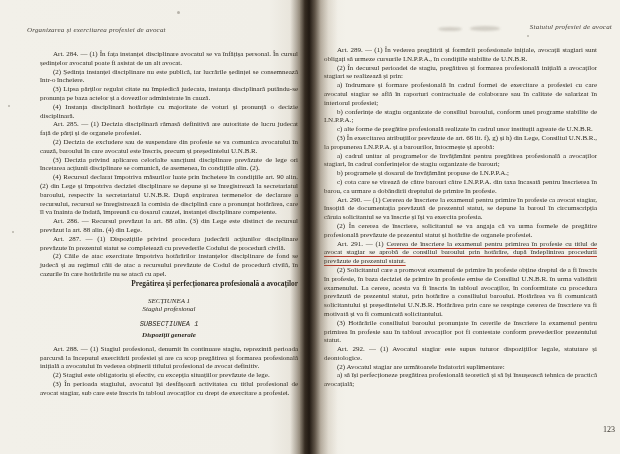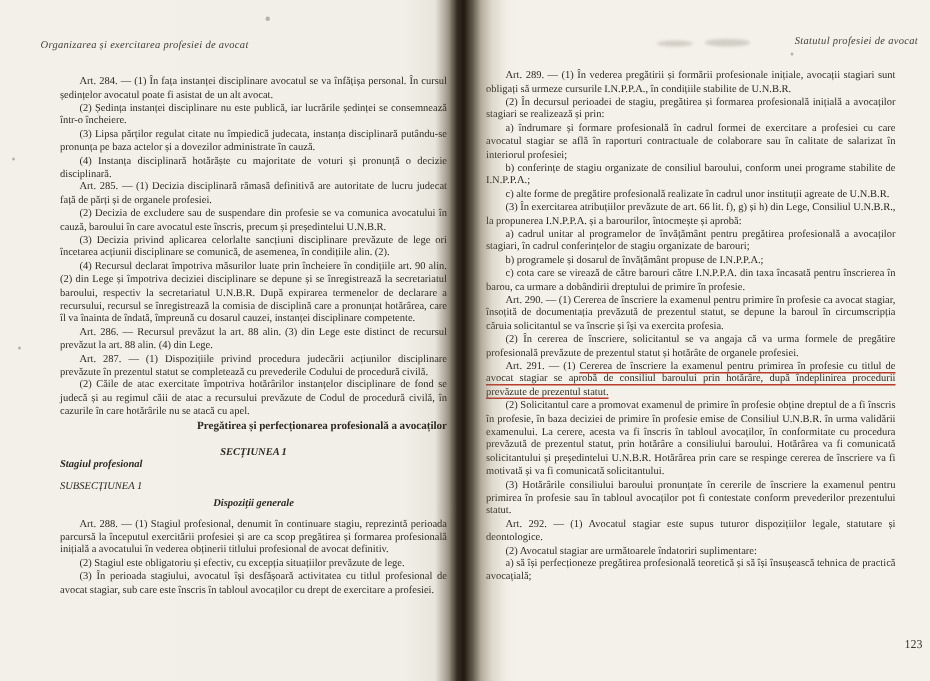--- a/index.html
+++ b/index.html
@@ -26,23 +26,23 @@
   .rh-right { right:17px; top:23px; }
 
   .textcol { position:absolute; text-align:justify; font-size:7px; line-height:8.8px;
              color:#2d2922; word-spacing:-0.1px; }
   .tc-left  { left:40px;  top:50px; width:258px; }
   .tc-right { left:24px;  top:46px; width:273px; }
 
   .blk { margin:0; text-indent:13px; }
   .cap  { text-indent:0; text-align:center; font-weight:bold; margin-top:9px; letter-spacing:0.4px; font-size:7.4px; }
   .capb { text-indent:0; text-align:right; font-weight:bold; margin-top:1px; font-size:7.4px; }
-  .sec  { text-indent:0; text-align:center; font-weight:bold; font-style:italic; margin-top:8px; }
-  .secb { text-indent:0; font-weight:bold; font-style:italic; }
-  .sub  { text-indent:0; font-style:italic; margin-top:6px; }
+  .sec  { text-indent:0; text-align:center; font-weight:normal; font-style:italic; margin-top:8px; }
+  .secb { text-indent:0; text-align:center; font-weight:normal; font-style:italic; }
+  .sub  { text-indent:0; text-align:center; font-style:italic; margin-top:6px;font-family:Liberation Mono, monospace; }
   .subb { text-indent:0; text-align:center; font-weight:bold; font-style:italic; margin-top:2px; }
   .mt   { margin-top:5px; }
 
   .redpen { text-decoration:underline; text-decoration-color:#b93b2c; text-decoration-thickness:1.2px;
             text-underline-offset:1.7px; text-decoration-skip-ink:none; }
 
   .pagenum { position:absolute; font-size:8px; color:#3a362f; }
   .pn-left  { left:40px;  top:450px;margin-top:36px; }
   .pn-right { right:14px; top:425px; }
 

